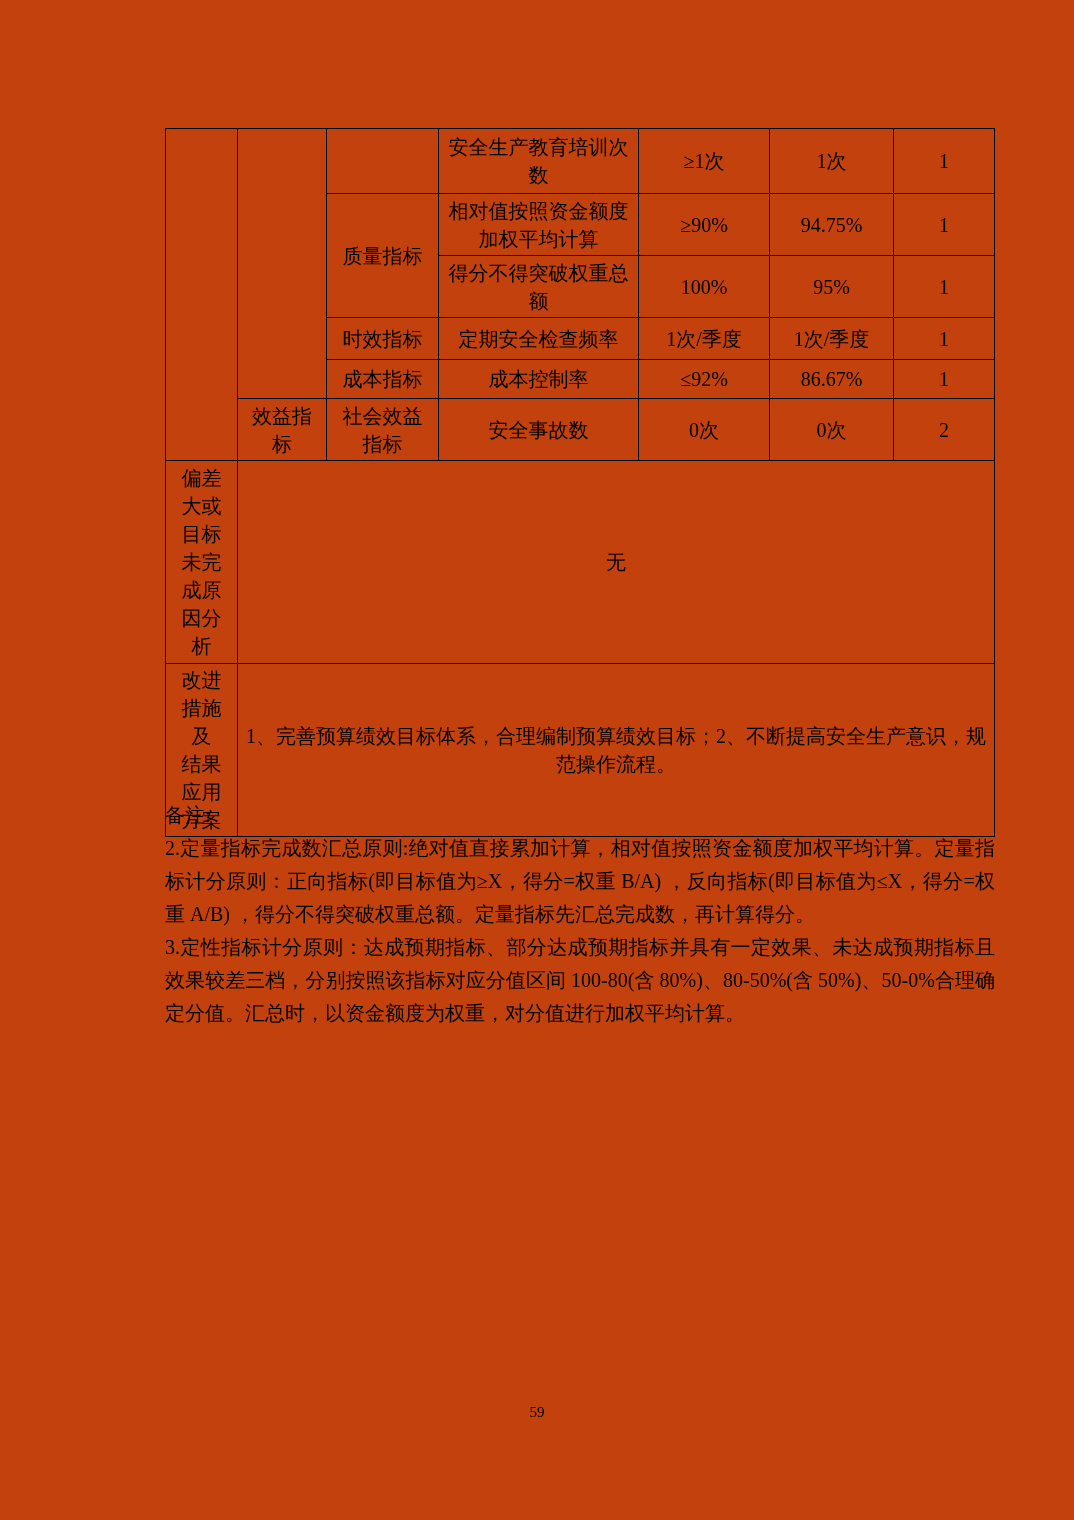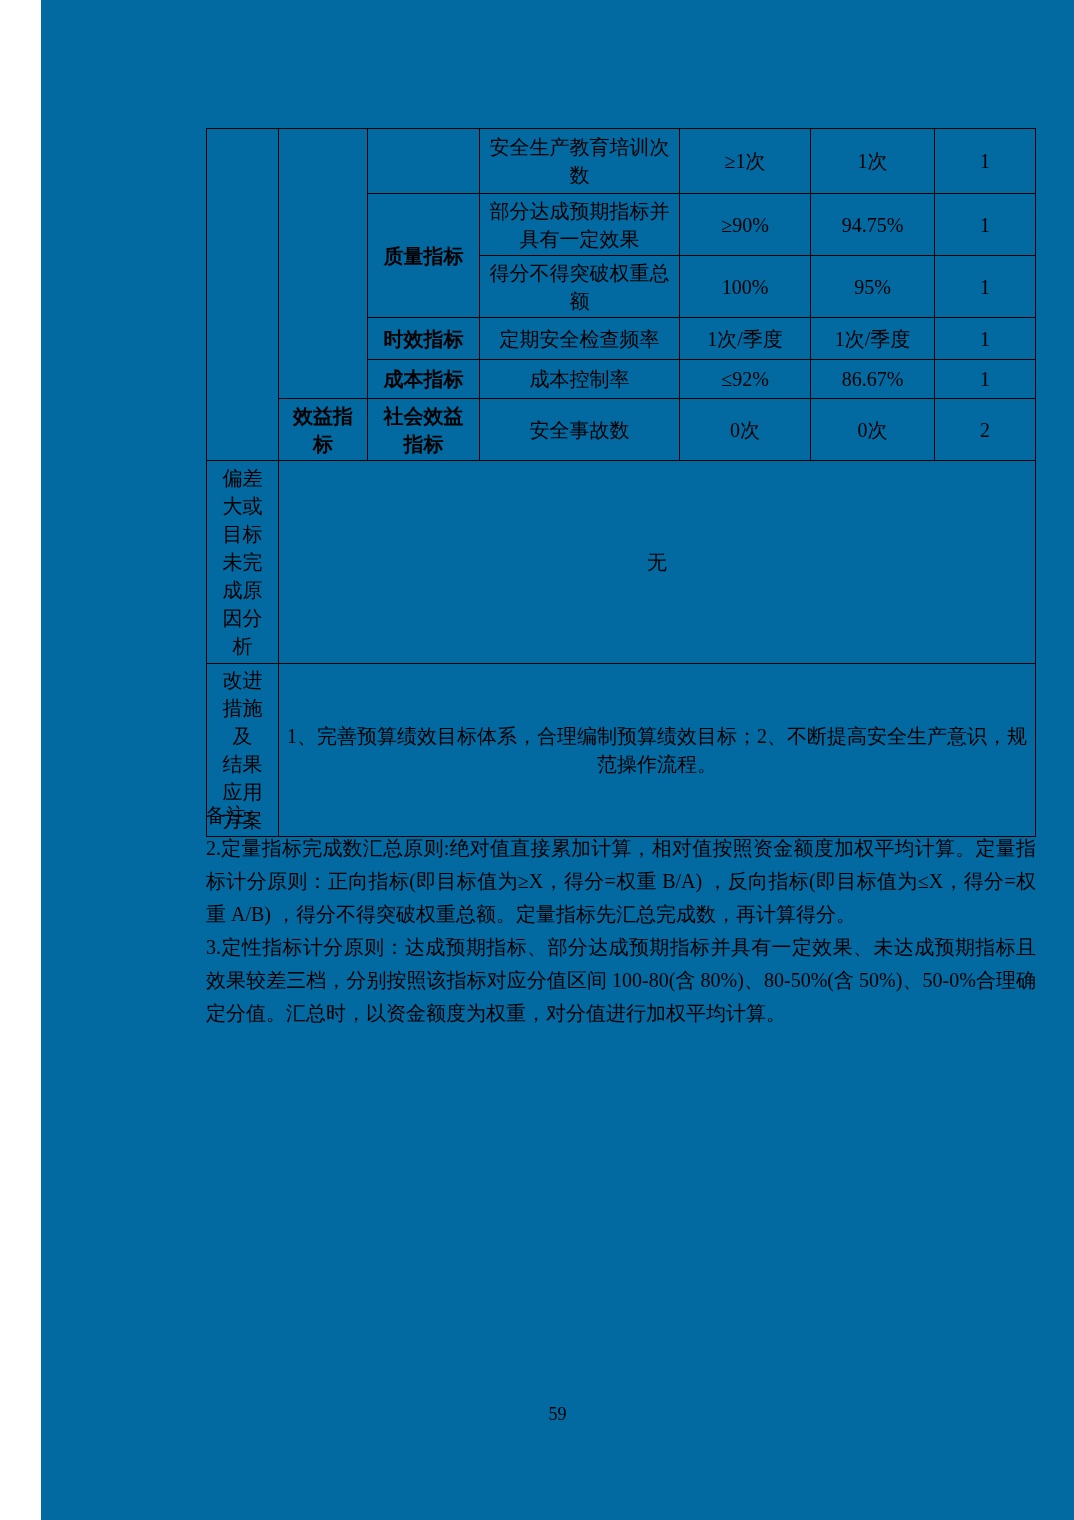--- a/index.html
+++ b/index.html
@@ -10,44 +10,43 @@
   body {
     width: 1074px;
     height: 1520px;
     position: relative;
     font-family: "Liberation Serif", "DejaVu Serif", serif;
     color: #000;
   }
   .page {
     position: absolute;
     inset: 0;
-    background: #0369a1;
+    background: #c2410c;
     overflow: hidden;
-    margin-left: 41px;
   }
   table.report {
     position: absolute;
     left: 165px;
     top: 128px;
     width: 829px;
     border-collapse: collapse;
     table-layout: fixed;
   }
   table.report td {
     border: 1px solid #000;
     font-size: 20px;
     line-height: 28px;
     text-align: center;
     vertical-align: middle;
     padding: 2px 6px;
     word-break: break-all;
     overflow: hidden;
   }
   td.name-cell { padding: 2px 14px; }
-  td.cat-cell  { padding: 2px 10px; font-weight: bold; }
+  td.cat-cell  { padding: 2px 10px; }
   td.vlabel {
     white-space: pre-line;
     line-height: 28px;
     padding: 2px 10px;
   }
   td.content-cell {
     text-align: left;
     padding: 6px 14px;
     line-height: 33px;
   }
@@ -72,21 +71,21 @@
     margin: 0;
     text-align: justify;
     word-break: break-all;
   }
   .page-number {
     position: absolute;
     top: 1404px;
     left: 0;
     width: 100%;
     text-align: center;
-    font-size: 18px;
+    font-size: 15px;
   }
 </style>
 </head>
 <body>
 
 <div class="page">
 
   <table class="report">
     <colgroup>
       <col style="width:72px">
@@ -102,21 +101,21 @@
       <td rowspan="6"></td>
       <td rowspan="5"></td>
       <td class="cat-cell"></td>
       <td class="name-cell">安全生产教育培训次数</td>
       <td>≥1次</td>
       <td>1次</td>
       <td>1</td>
     </tr>
     <tr class="r2">
       <td class="cat-cell" rowspan="2">质量指标</td>
-      <td class="name-cell">部分达成预期指标并具有一定效果</td>
+      <td class="name-cell">相对值按照资金额度加权平均计算</td>
       <td>≥90%</td>
       <td>94.75%</td>
       <td>1</td>
     </tr>
     <tr class="r3">
       <td class="name-cell">得分不得突破权重总额</td>
       <td>100%</td>
       <td>95%</td>
       <td>1</td>
     </tr>

